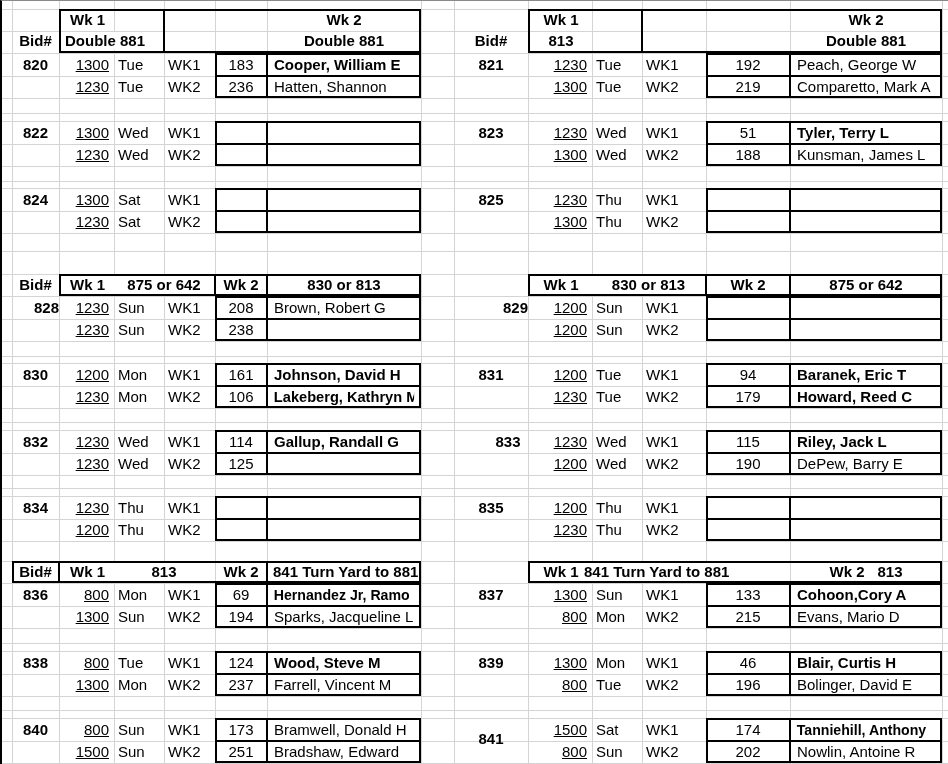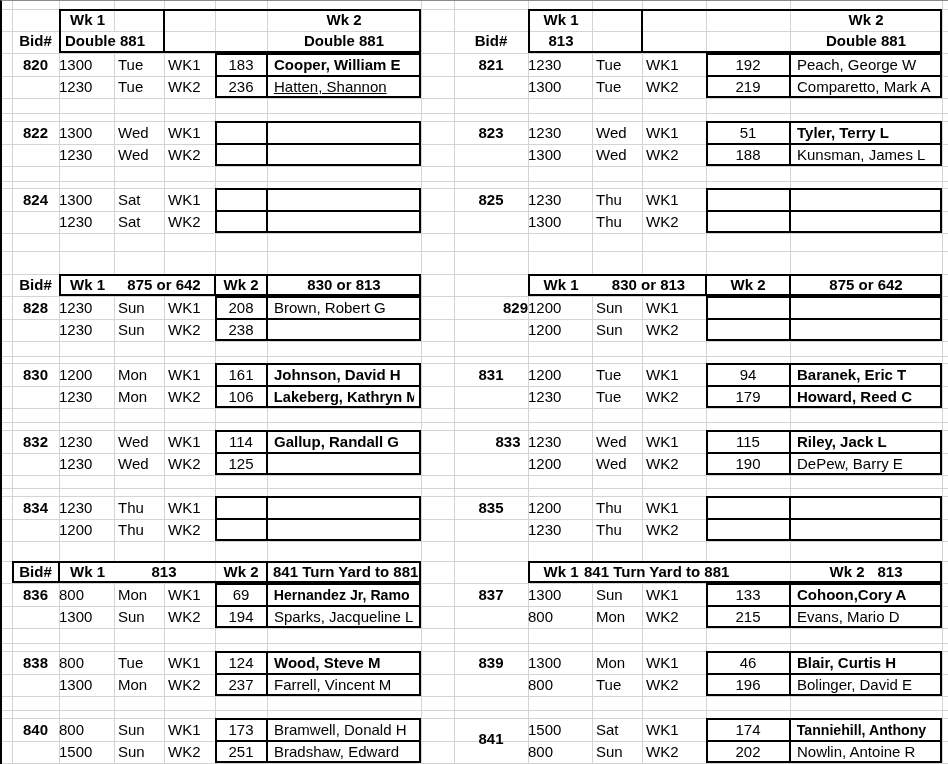--- a/index.html
+++ b/index.html
@@ -9,21 +9,21 @@
     overflow:hidden;box-sizing:border-box;
     border-left:2px solid #000;border-top:1px solid #8a8a8a;
   }
   .vline{position:absolute;top:0;width:1px;height:764px;background:#d4d4d4;}
   .hline{position:absolute;left:0;height:1px;width:948px;background:#d4d4d4;}
   .blk{position:absolute;border:2px solid #000;box-sizing:border-box;background:transparent;}
   .bline{position:absolute;background:#000;}
   .cell{position:absolute;font-size:15px;white-space:nowrap;box-sizing:border-box;}
   .b{font-weight:bold;}
   .t-c{text-align:center;}
-  .t-r{text-align:left;padding-right:5px;}
+  .t-r{text-align:right;padding-right:5px;text-decoration:underline;}
   .t-l{text-align:left;padding-left:4px;}
   .pl5{padding-left:5px;}
   .fit{overflow:hidden;}
   .wbg{background:#ffffff;}
 </style>
 </head>
 <body>
 
 <div id="sheet">
     <div class="vline" style="left: 10px;"></div>
@@ -95,21 +95,21 @@
     <div class="cell t-c b" style="left: 10px; top: 53px; width: 47px; height: 21px; line-height: 21px;">820</div>
     <div class="cell t-r" style="left: 57px; top: 54px; width: 55px; height: 20px; line-height: 20px;">1300</div>
     <div class="cell t-l" style="left: 112px; top: 54px; width: 50px; height: 20px; line-height: 20px;">Tue</div>
     <div class="cell t-l" style="left: 162px; top: 54px; width: 51px; height: 20px; line-height: 20px;">WK1</div>
     <div class="cell t-c" style="left: 216px; top: 54px; width: 46px; height: 20px; line-height: 20px;">183</div>
     <div class="cell t-l pl5 fit b" style="left: 267px; top: 54px; width: 149px; height: 20px; line-height: 20px;">Cooper, William E</div>
     <div class="cell t-r" style="left: 57px; top: 76px; width: 55px; height: 20px; line-height: 20px;">1230</div>
     <div class="cell t-l" style="left: 112px; top: 76px; width: 50px; height: 20px; line-height: 20px;">Tue</div>
     <div class="cell t-l" style="left: 162px; top: 76px; width: 51px; height: 20px; line-height: 20px;">WK2</div>
     <div class="cell t-c" style="left: 216px; top: 76px; width: 46px; height: 20px; line-height: 20px;">236</div>
-    <div class="cell t-l pl5 fit" style="left: 267px; top: 76px; width: 149px; height: 20px; line-height: 20px; text-decoration: underline;">Hatten, Shannon</div>
+    <div class="cell t-l pl5 fit" style="left: 267px; top: 76px; width: 149px; height: 20px; line-height: 20px;">Hatten, Shannon</div>
     <div class="blk" style="left: 213px; top: 120px; width: 206px; height: 45px;"></div>
     <div class="bline" style="left: 264px; top: 120px; width: 2px; height: 45px;"></div>
     <div class="bline" style="left: 213px; top: 142px; width: 206px; height: 2px;"></div>
     <div class="cell t-c b" style="left: 10px; top: 121px; width: 47px; height: 21px; line-height: 21px;">822</div>
     <div class="cell t-r" style="left: 57px; top: 122px; width: 55px; height: 20px; line-height: 20px;">1300</div>
     <div class="cell t-l" style="left: 112px; top: 122px; width: 50px; height: 20px; line-height: 20px;">Wed</div>
     <div class="cell t-l" style="left: 162px; top: 122px; width: 51px; height: 20px; line-height: 20px;">WK1</div>
     <div class="cell t-c" style="left: 216px; top: 122px; width: 46px; height: 20px; line-height: 20px;"></div>
     <div class="cell t-l pl5 fit" style="left: 267px; top: 122px; width: 149px; height: 20px; line-height: 20px;"></div>
     <div class="cell t-r" style="left: 57px; top: 144px; width: 55px; height: 20px; line-height: 20px;">1230</div>
@@ -184,21 +184,21 @@
     <div class="bline" style="left: 212px; top: 273px; width: 2px; height: 22px;"></div>
     <div class="bline" style="left: 264px; top: 273px; width: 2px; height: 22px;"></div>
     <div class="cell t-c b" style="left: 13px; top: 275px; width: 41px; height: 18px; line-height: 18px;">Bid#</div>
     <div class="cell t-c b wbg" style="left: 60px; top: 275px; width: 51px; height: 18px; line-height: 18px;">Wk 1</div>
     <div class="cell t-c b fit wbg" style="left: 112px; top: 275px; width: 100px; height: 18px; line-height: 18px;">875 or 642</div>
     <div class="cell t-c b wbg" style="left: 216px; top: 275px; width: 46px; height: 18px; line-height: 18px;">Wk 2</div>
     <div class="cell t-c b fit wbg" style="left: 267px; top: 275px; width: 150px; height: 18px; line-height: 18px;">830 or 813</div>
     <div class="blk" style="left: 213px; top: 295px; width: 206px; height: 45px;"></div>
     <div class="bline" style="left: 264px; top: 295px; width: 2px; height: 45px;"></div>
     <div class="bline" style="left: 213px; top: 317px; width: 206px; height: 2px;"></div>
-    <div class="cell t-c b" style="left: 10px; top: 296px; width: 47px; height: 21px; line-height: 21px;">828</div>
+    <div class="cell t-c b" style="left: 10px; top: 296px; width: 47px; height: 21px; line-height: 21px; text-align: right;">828</div>
     <div class="cell t-r" style="left: 57px; top: 297px; width: 55px; height: 20px; line-height: 20px;">1230</div>
     <div class="cell t-l" style="left: 112px; top: 297px; width: 50px; height: 20px; line-height: 20px;">Sun</div>
     <div class="cell t-l" style="left: 162px; top: 297px; width: 51px; height: 20px; line-height: 20px;">WK1</div>
     <div class="cell t-c" style="left: 216px; top: 297px; width: 46px; height: 20px; line-height: 20px;">208</div>
     <div class="cell t-l pl5 fit" style="left: 267px; top: 297px; width: 149px; height: 20px; line-height: 20px;">Brown, Robert G</div>
     <div class="cell t-r" style="left: 57px; top: 319px; width: 55px; height: 20px; line-height: 20px;">1230</div>
     <div class="cell t-l" style="left: 112px; top: 319px; width: 50px; height: 20px; line-height: 20px;">Sun</div>
     <div class="cell t-l" style="left: 162px; top: 319px; width: 51px; height: 20px; line-height: 20px;">WK2</div>
     <div class="cell t-c" style="left: 216px; top: 319px; width: 46px; height: 20px; line-height: 20px;">238</div>
     <div class="blk" style="left: 213px; top: 362px; width: 206px; height: 45px;"></div>

